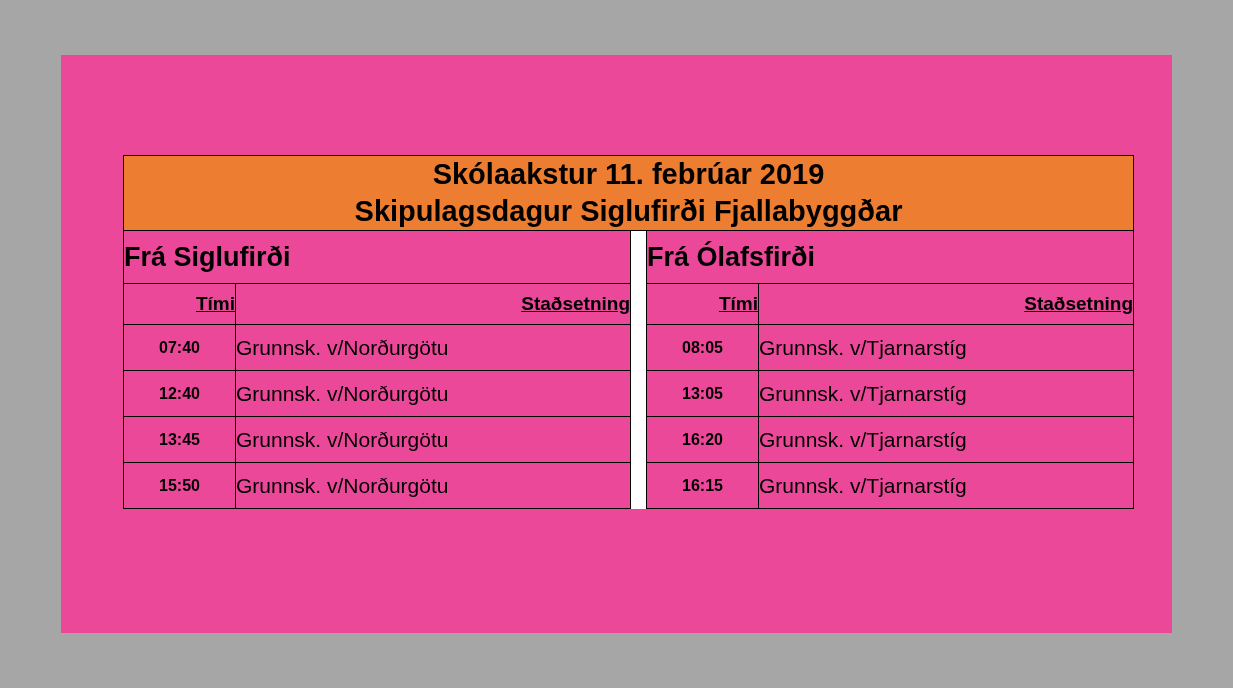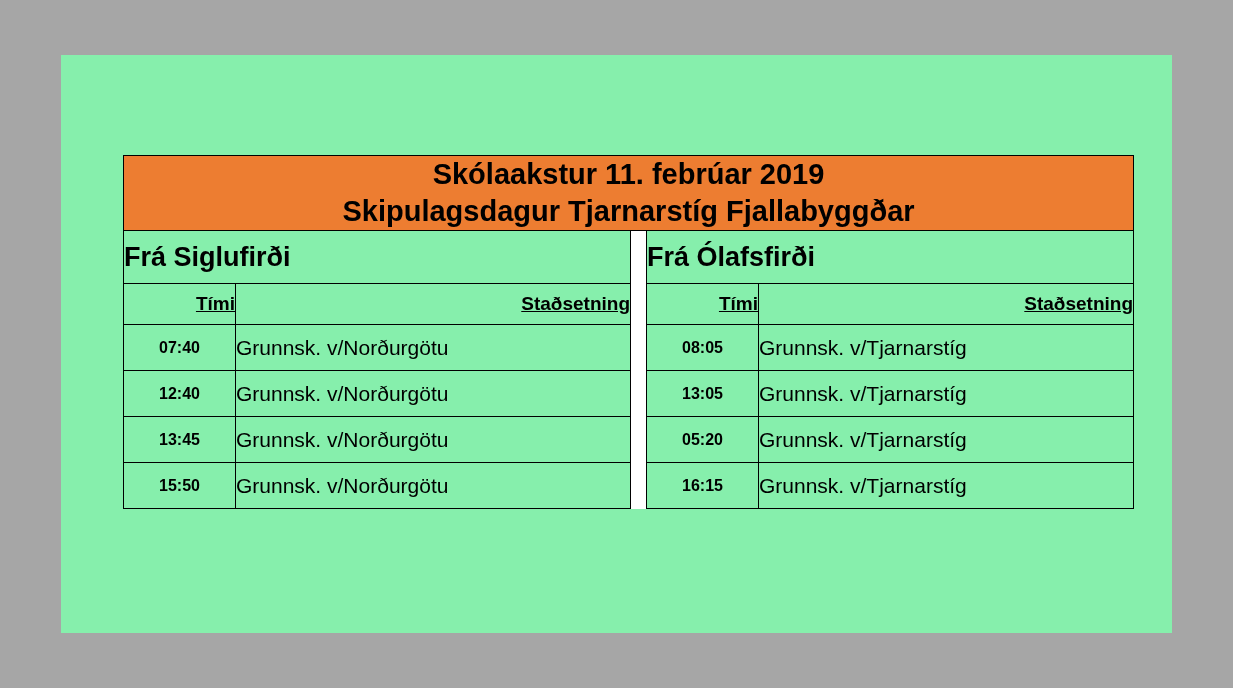--- a/index.html
+++ b/index.html
@@ -22,21 +22,21 @@
     background: #ffffff;
     box-sizing: border-box;
     border: 13px solid #a6a6a6;
   }
   .slide-inner {
     position: absolute;
     left: 0;
     top: 0;
     width: 100%;
     height: 100%;
-    background: #86efac;
+    background: #ec4899;
   }
   .schedule-table {
     position: absolute;
     left: 62px;
     top: 100px;
     width: 1010px;
     border-collapse: collapse;
     table-layout: fixed;
   }
   .schedule-table td,
@@ -107,21 +107,21 @@
         <col style="width:112px">
         <col style="width:395px">
         <col style="width:16px">
         <col style="width:112px">
         <col style="width:375px">
       </colgroup>
       <tbody>
         <tr>
           <td class="title-cell" colspan="5">
             <span class="title-line">Skólaakstur  11. febrúar 2019</span>
-            <span class="title-line">Skipulagsdagur Tjarnarstíg Fjallabyggðar</span>
+            <span class="title-line">Skipulagsdagur Siglufirði Fjallabyggðar</span>
           </td>
         </tr>
         <tr>
           <td class="section-cell" colspan="2">Frá Siglufirði</td>
           <td class="gap-col-top"></td>
           <td class="section-cell" colspan="2">Frá Ólafsfirði</td>
         </tr>
         <tr>
           <td class="col-head"><span>Tími</span></td>
           <td class="col-head"><span>Staðsetning</span></td>
@@ -141,21 +141,21 @@
           <td class="time-cell">12:40</td>
           <td class="place-cell">Grunnsk. v/Norðurgötu</td>
           <td class="gap-col"></td>
           <td class="time-cell">13:05</td>
           <td class="place-cell">Grunnsk. v/Tjarnarstíg</td>
         </tr>
         <tr>
           <td class="time-cell">13:45</td>
           <td class="place-cell">Grunnsk. v/Norðurgötu</td>
           <td class="gap-col"></td>
-          <td class="time-cell">05:20</td>
+          <td class="time-cell">16:20</td>
           <td class="place-cell">Grunnsk. v/Tjarnarstíg</td>
         </tr>
         <tr>
           <td class="time-cell">15:50</td>
           <td class="place-cell">Grunnsk. v/Norðurgötu</td>
           <td class="gap-col"></td>
           <td class="time-cell">16:15</td>
           <td class="place-cell">Grunnsk. v/Tjarnarstíg</td>
         </tr>
       </tbody>

